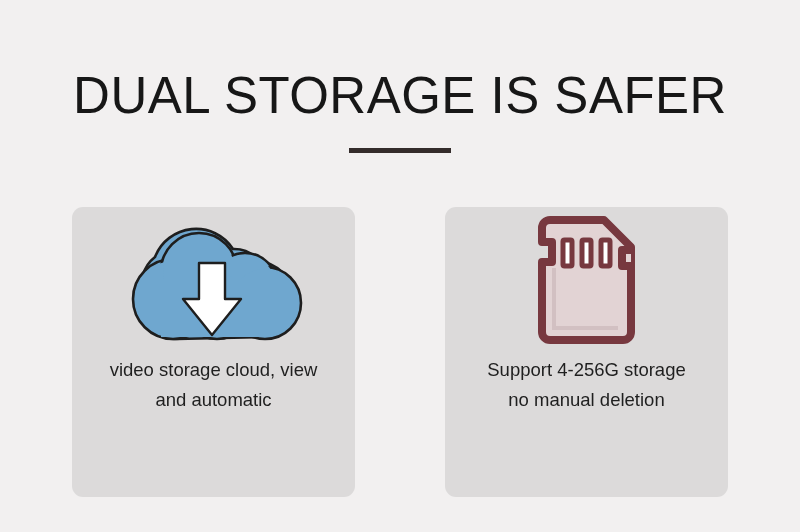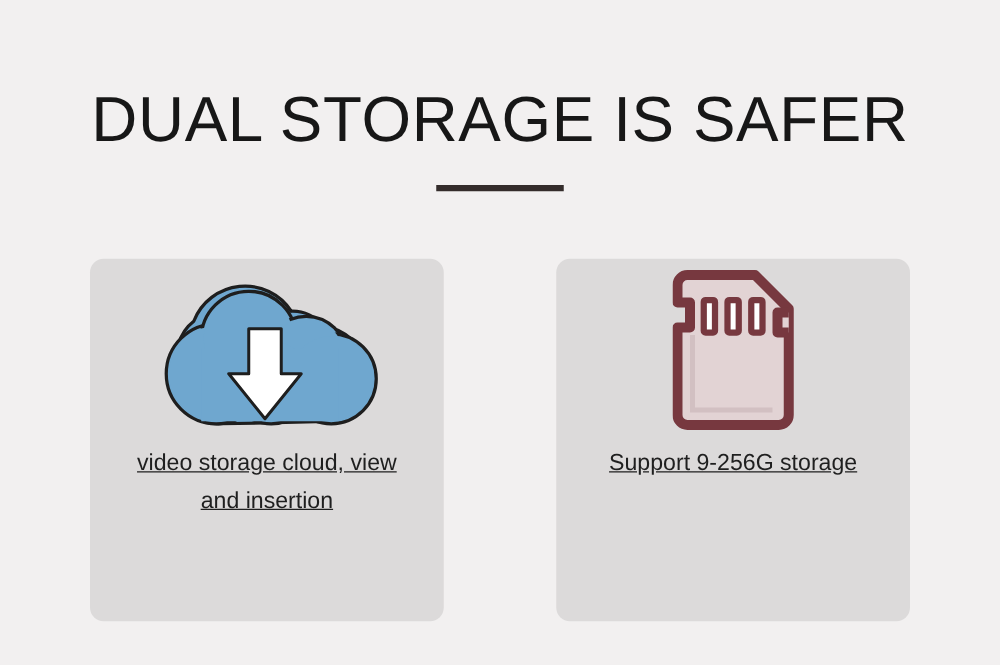--- a/index.html
+++ b/index.html
@@ -70,21 +70,21 @@
     position: absolute;
     left: 4px;
     top: 148px;
     width: 275px;
     text-align: center;
     font-size: 18.5px;
     line-height: 30px;
     color: #1f1f1f;
     font-weight: 400;
   }
-  .card-text .ln { display: block; white-space: nowrap; text-decoration: underline; }
+  .card-text .ln { display: block; white-space: nowrap; }
   .card-right .card-text { font-size: 18.5px; }
 
   svg { display: block; }
 </style>
 </head>
 <body>
 
 <div class="stage">
 
   <div class="page-title">DUAL STORAGE IS SAFER</div>
@@ -120,21 +120,21 @@
           <circle cx="96" cy="86" r="32"></circle>
           <rect x="40" y="60" width="110" height="58"></rect>
         </g>
 
         <path d="M 78 44 L 104 44 L 104 80 L 120 80 L 91 116 L 62 80 L 78 80 Z" fill="#ffffff" stroke="#1e1e1e" stroke-width="2.4" stroke-linejoin="round"></path>
       </svg>
     </div>
 
     <div class="card-text">
       <span class="ln">video storage cloud, view</span>
-      <span class="ln">and insertion</span>
+      <span class="ln">and automatic</span>
     </div>
   </div>
 
   <div class="card card-right">
 
     <div class="icon-wrap">
       <svg width="98" height="128" viewBox="0 0 98 128" aria-hidden="true">
 
         <path d="
           M 12 4
@@ -158,17 +158,18 @@
 
         <g fill="#ffffff" stroke="#77383f" stroke-width="5">
           <rect x="25" y="24" width="9" height="26" rx="1.5"></rect>
           <rect x="44" y="24" width="9" height="26" rx="1.5"></rect>
           <rect x="63" y="24" width="9" height="26" rx="1.5"></rect>
         </g>
       </svg>
     </div>
 
     <div class="card-text">
-      <span class="ln">Support 9-256G storage</span>
+      <span class="ln">Support 4-256G storage</span>
+      <span class="ln">no manual deletion</span>
     </div>
   </div>
 
 </div>
 
 </body></html>

